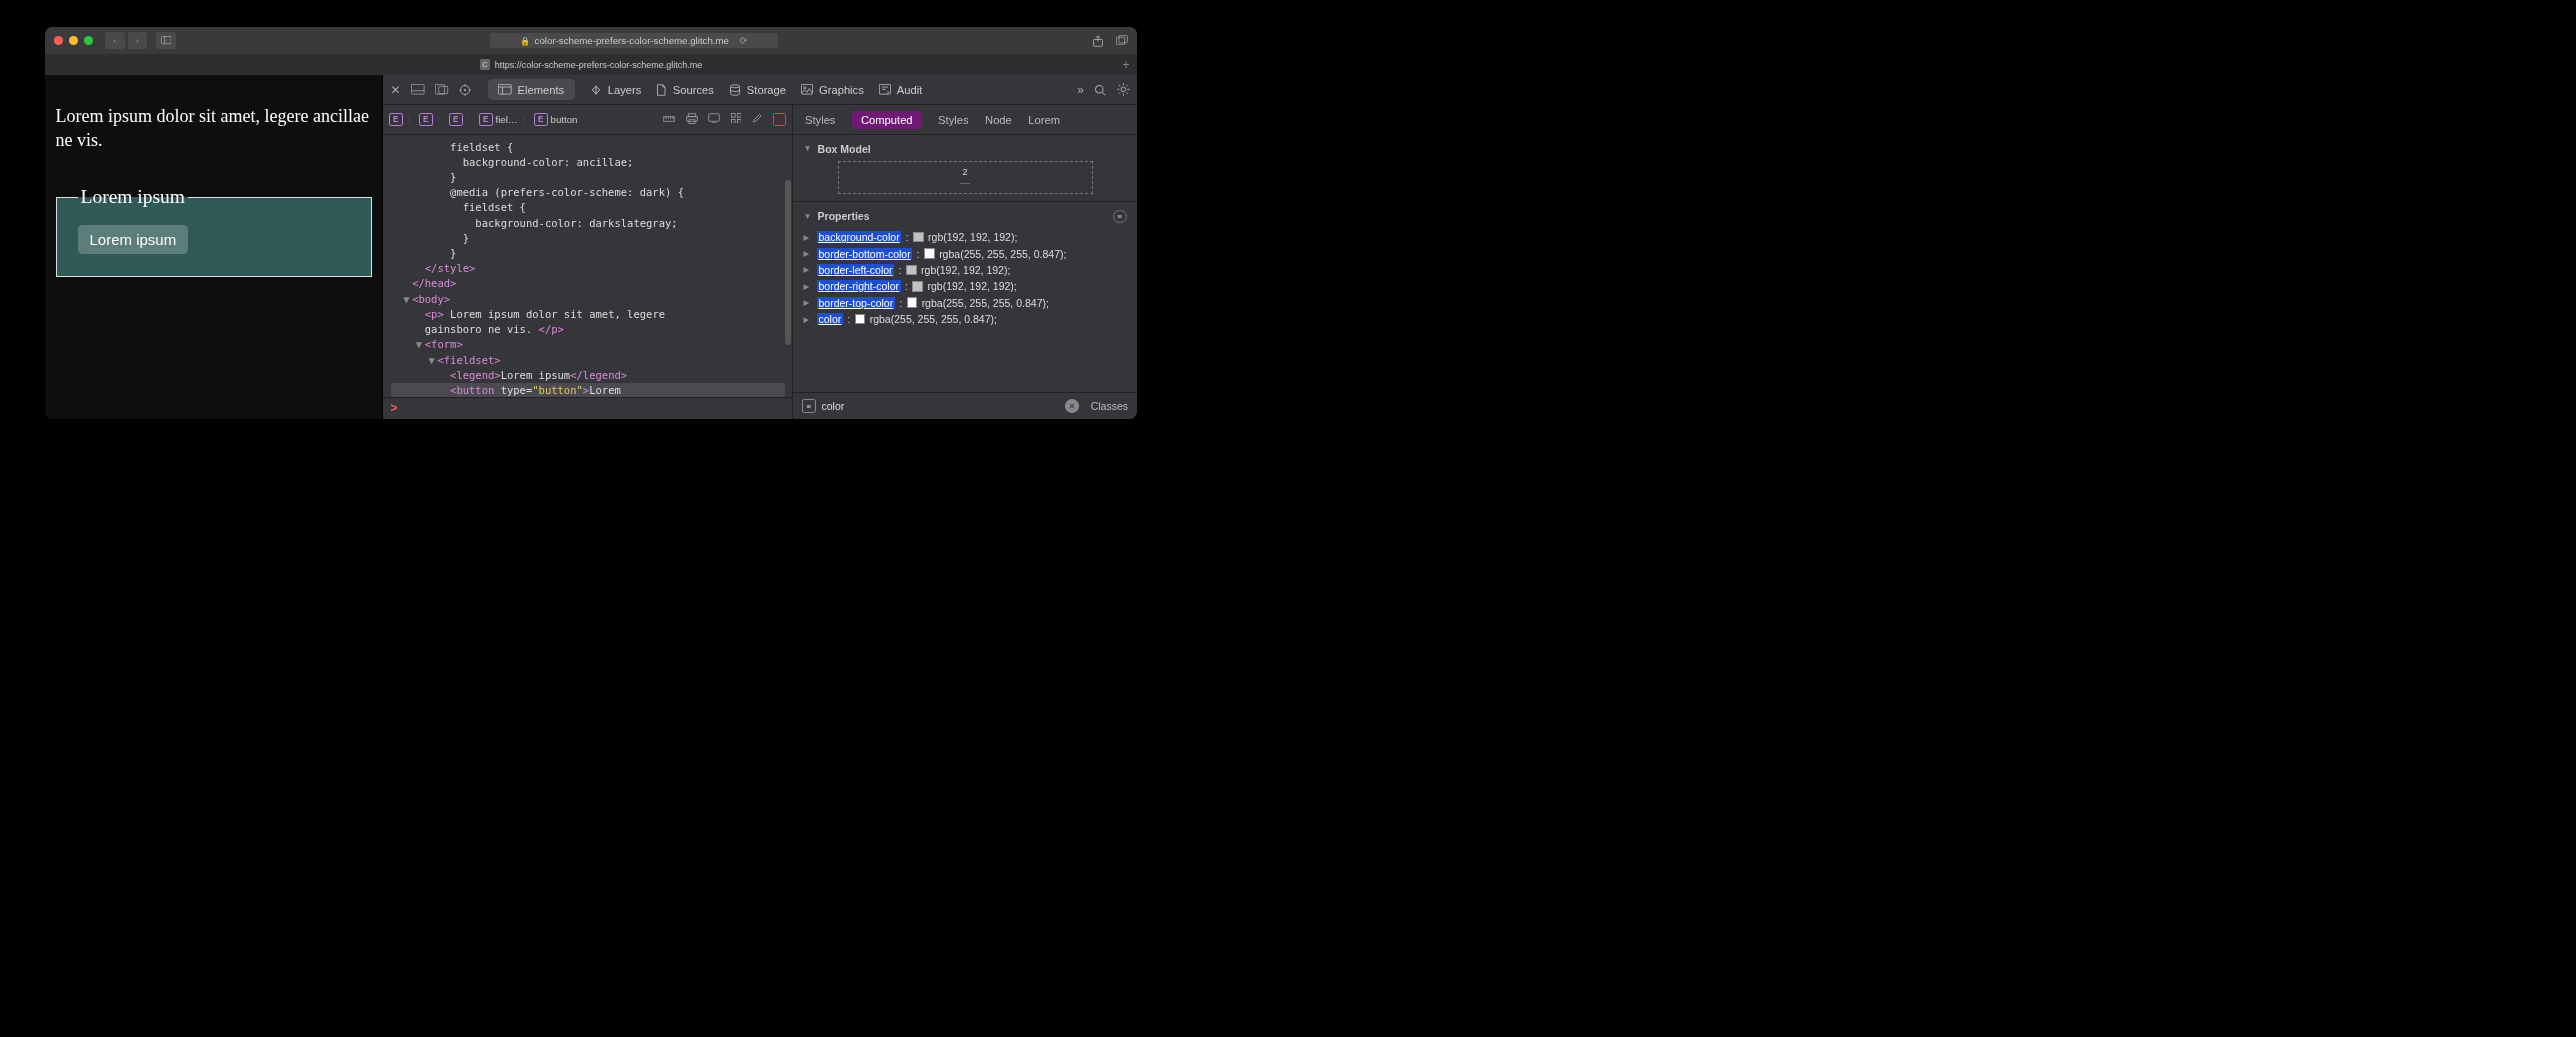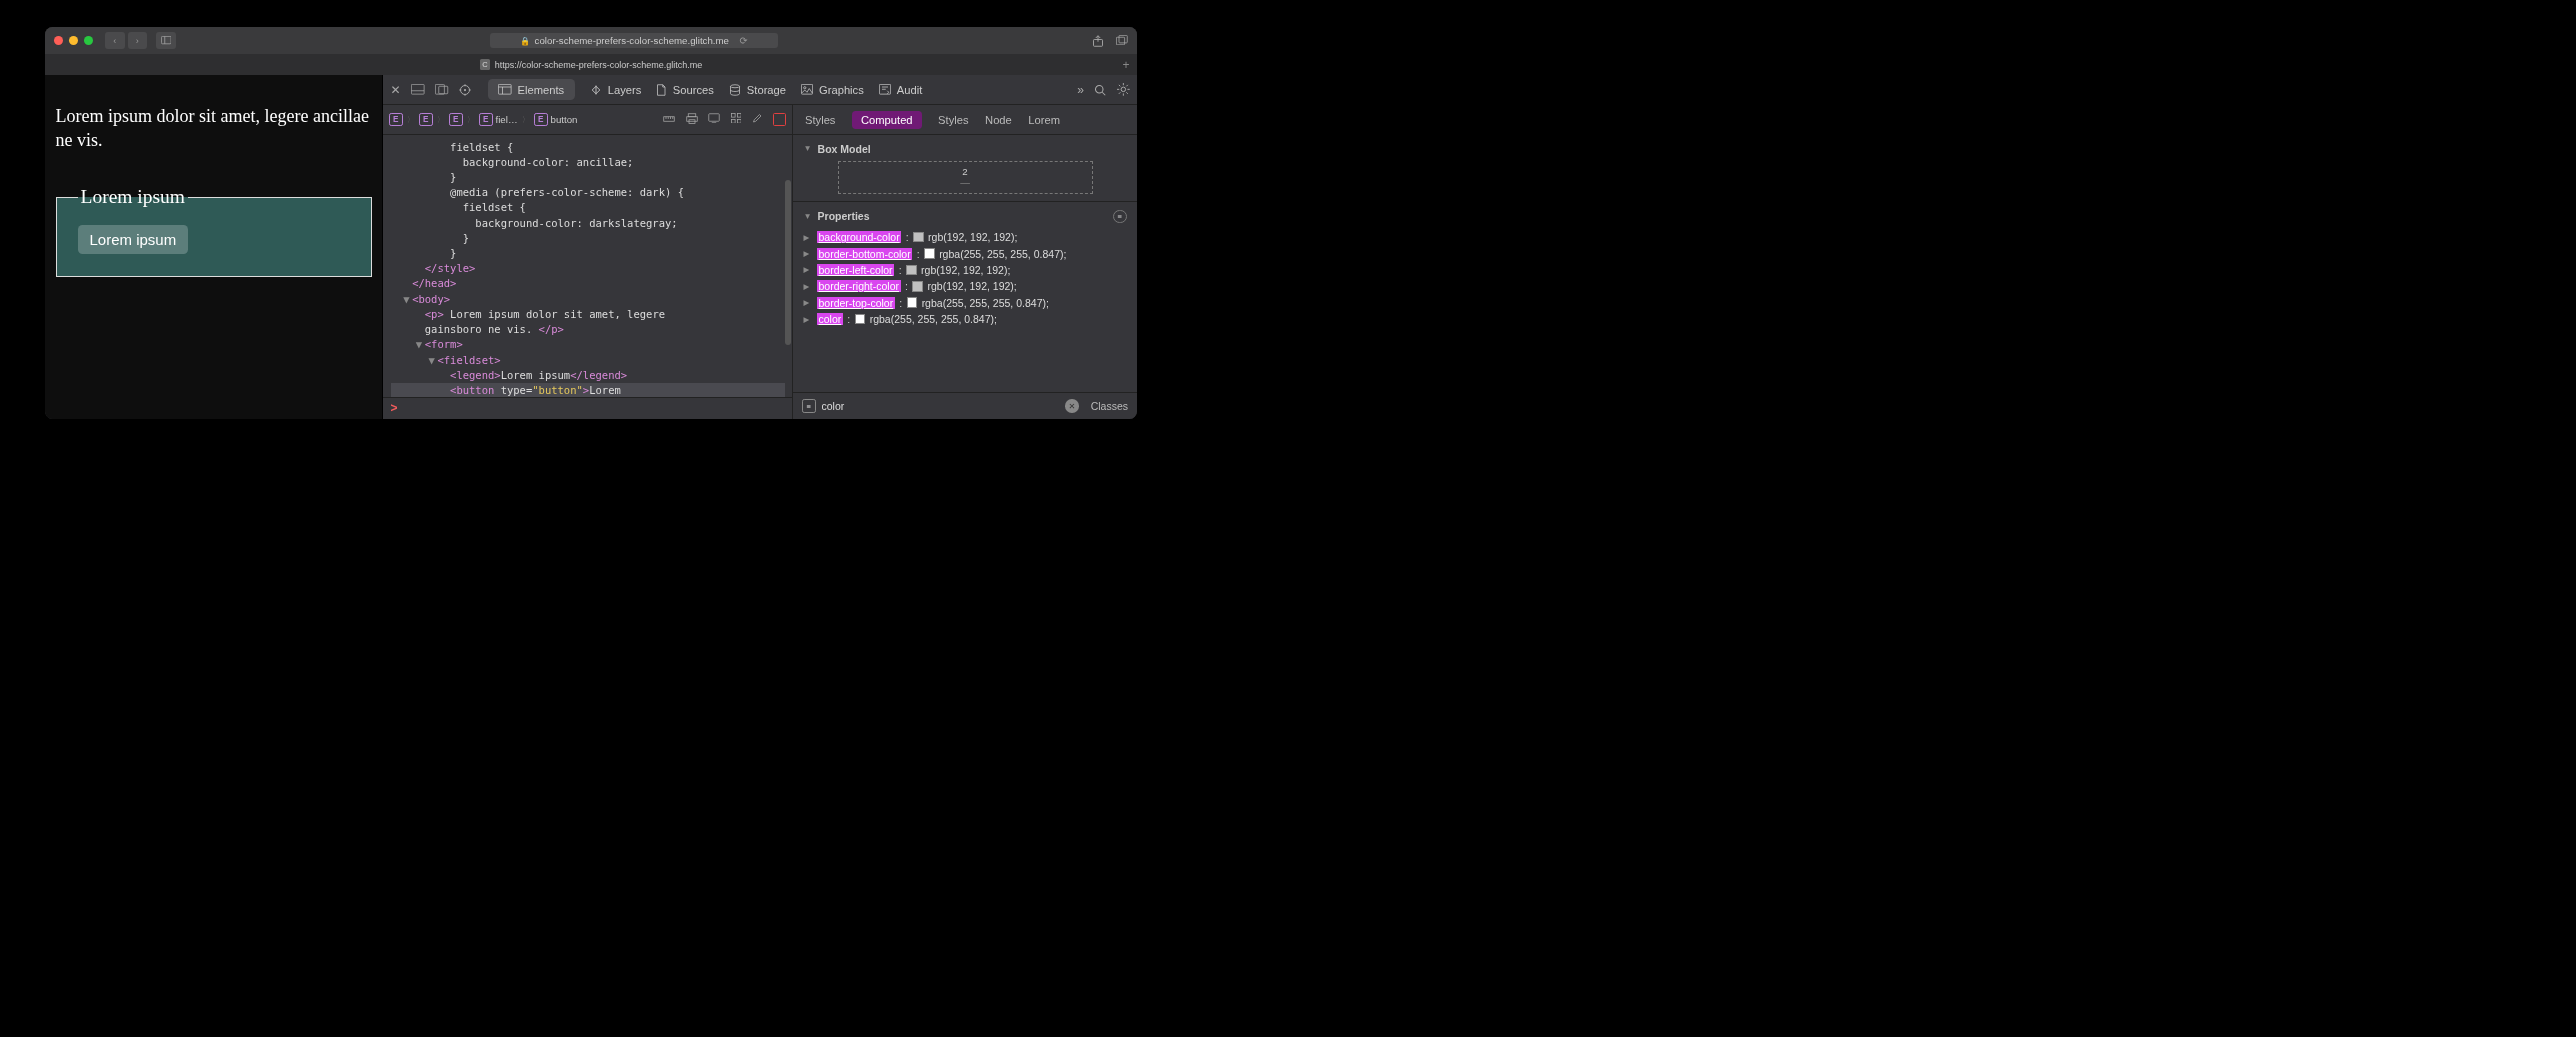--- a/index.html
+++ b/index.html
@@ -156,21 +156,21 @@
 }
 .bm-box .dash { color: #888; }
 .props { padding: 7.5px 10.5px; flex: 1; font-size: 10.5px; }
 .props .section-header .opts {
   margin-left: auto; width: 13.5px; height: 13.5px; border: 0.7px solid #777;
   border-radius: 50%; font-size: 7.5px; display: flex;
   align-items: center; justify-content: center;
 }
 .prop-row { display: flex; align-items: center; gap: 4.5px; padding: 2.2px 0; color: #ccc; flex-wrap: wrap; }
 .prop-row .tri3 { color: #888; font-size: 7.5px; width: 9px; }
-.prop-name { background: #d946ef; color: #fff; text-decoration: underline; padding: 0 1.5px; }
+.prop-name { background: #1d4ed8; color: #fff; text-decoration: underline; padding: 0 1.5px; }
 .swatch {
   width: 10.5px; height: 10.5px; border: 0.7px solid #888; display: inline-block;
 }
 .prop-val { color: #ddd; }
 .filter-row {
   height: 27px; border-top: 0.7px solid #222; display: flex;
   align-items: center; padding: 0 9px; gap: 6px; font-size: 10.5px;
 }
 .filter-ic {
   width: 13.5px; height: 13.5px; border: 1.1px solid #888; border-radius: 2.2px;

